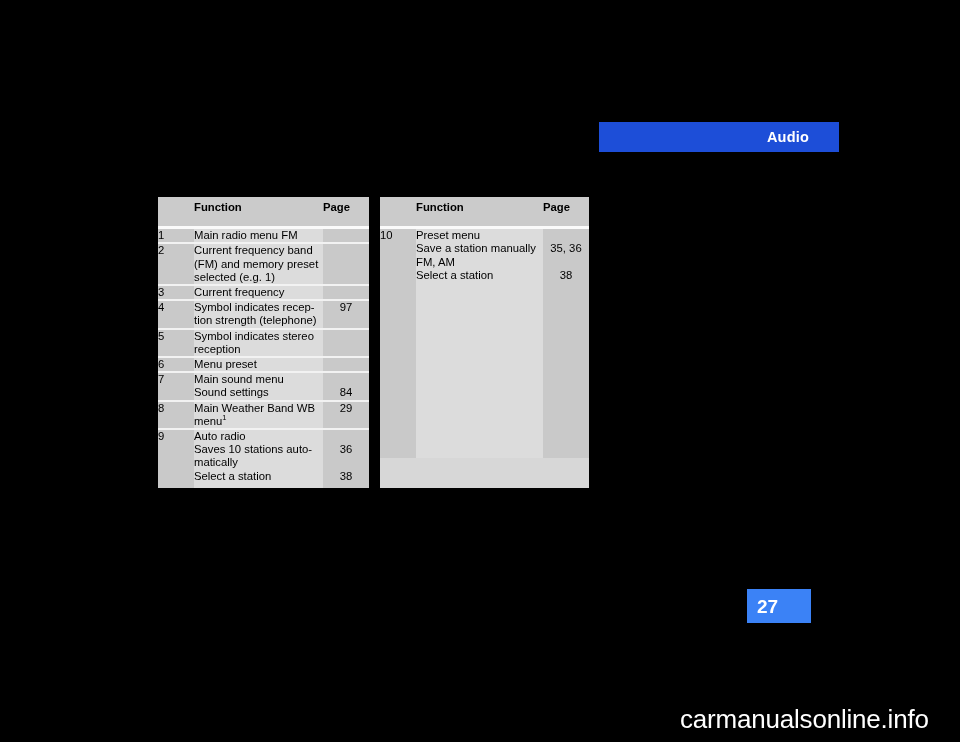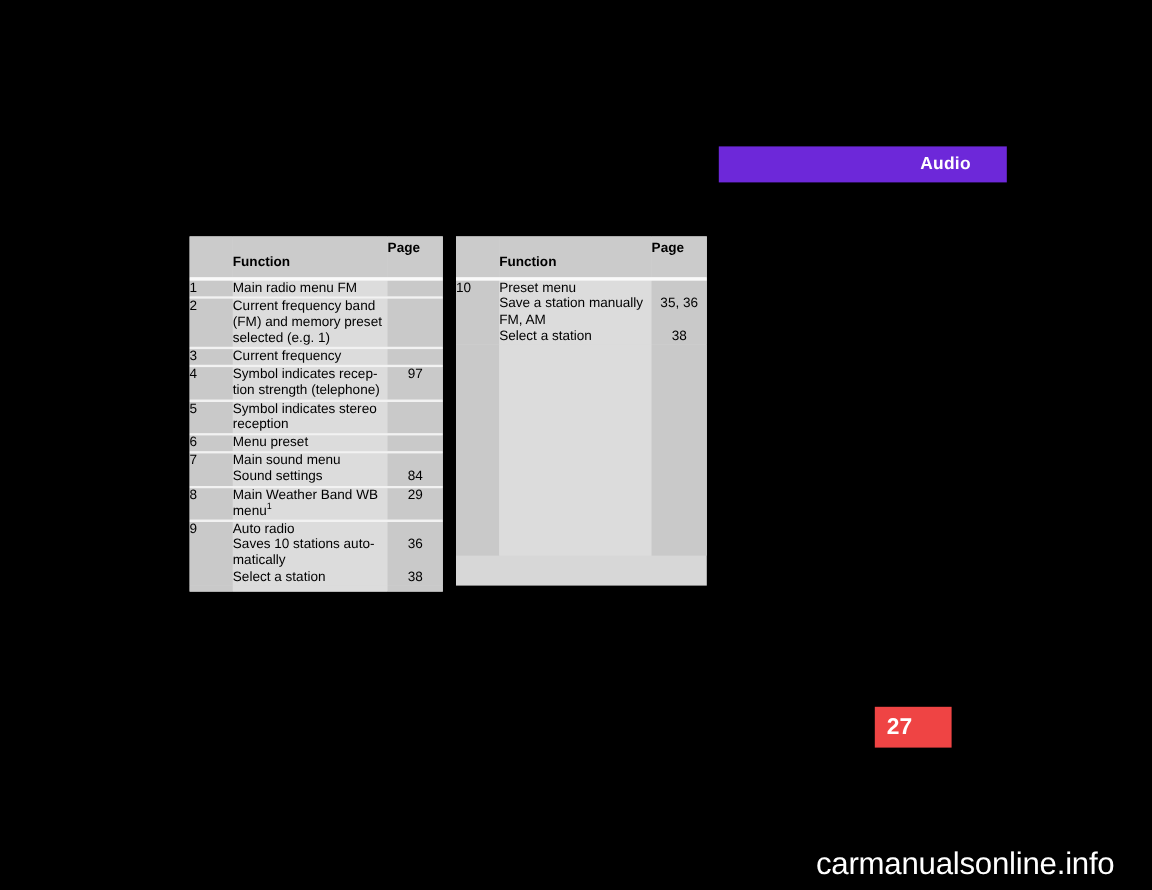--- a/index.html
+++ b/index.html
@@ -16,43 +16,43 @@
     -webkit-font-smoothing: antialiased;
   }
 
   
   .audio-banner {
     position: absolute;
     left: 599px;
     top: 122px;
     width: 240px;
     height: 30px;
-    background: #6d28d9;
+    background: #1d4ed8;
     box-sizing: border-box;
   }
   .audio-banner-label {
     position: absolute;
     right: 30px;
     top: 50%;
     transform: translateY(-50%);
     color: #ffffff;
     font-size: 14.5px;
     font-weight: bold;
     letter-spacing: 0.2px;
     line-height: 1;
   }
 
   
   .page-tab {
     position: absolute;
-    left: 729px;
+    left: 747px;
     top: 589px;
     width: 64px;
     height: 34px;
-    background: #ef4444;
+    background: #3b82f6;
   }
   .page-tab-number {
     position: absolute;
     left: 10px;
     top: 50%;
     transform: translateY(-50%);
     color: #ffffff;
     font-size: 19px;
     font-weight: bold;
     line-height: 1;
@@ -110,21 +110,21 @@
   }
   .cell-pg {
     background: #c9c9c9;
     text-align: right;
     padding: 3px 7px 4px 2px;
     line-height: 13.2px;
   }
 
   
   .hdr .cell-num  { background: #cbcbcb; }
-  .hdr .cell-fn   { background: #cbcbcb; font-weight: bold; padding-top: 16px; padding-bottom: 5px;}
+  .hdr .cell-fn   { background: #cbcbcb; font-weight: bold; padding-top: 4px; padding-bottom: 5px;}
   .hdr .cell-pg   { background: #cbcbcb; font-weight: bold; padding-top: 4px; padding-bottom: 12px;}
 
   
   .sep td {
     height: 2px;
     background: #f2f2f2;
     padding: 0;
     line-height: 0;
     font-size: 0;
   }

